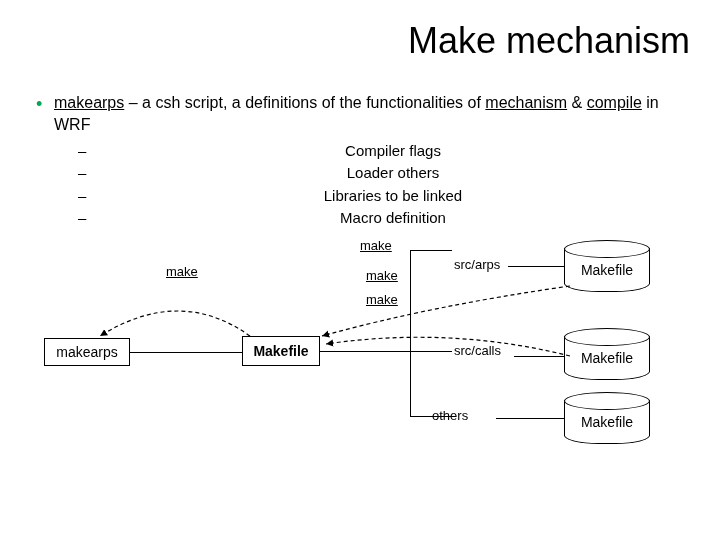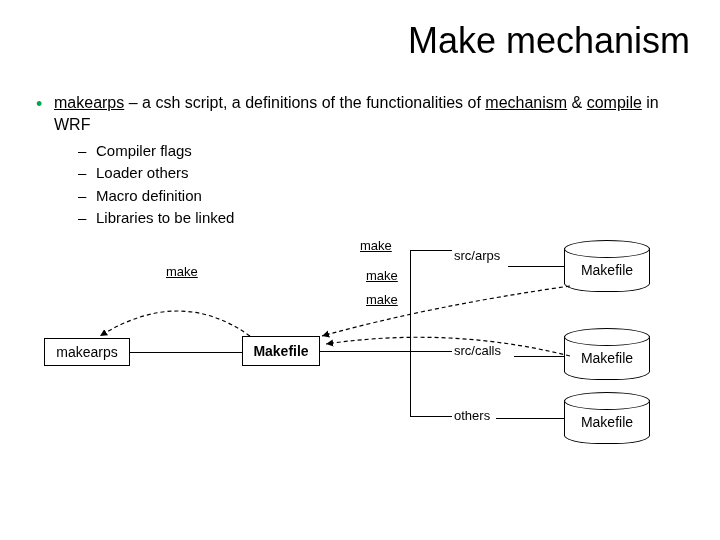--- a/index.html
+++ b/index.html
@@ -17,21 +17,21 @@
     font-size: 36px;
     font-weight: normal;
     margin-bottom: 30px;
   }
   .bullets { list-style: none; font-size: 16px; line-height: 1.35; }
   .bullets > li { position: relative; padding-left: 24px; margin-bottom: 8px; }
   .bullets > li::before {
     content: "•"; position: absolute; left: 6px; top: 0; color: #00a84f;
     font-size: 18px;
   }
-  .sub { list-style: none; margin-top: 6px; margin-left: 22px; }
+  .sub { list-style: none; margin-top: 6px; margin-left: 22px; text-align: center; }
   .sub > li { position: relative; padding-left: 20px; margin-bottom: 2px; font-size: 15px; }
   .sub > li::before {
     content: "–"; position: absolute; left: 2px; top: 0; color: #000;
   }
   .u { text-decoration: underline; }
   .red { color: #d40000; }
   .diagram {
     position: relative;
     width: 660px;
     height: 220px;
@@ -75,22 +75,22 @@
 <body>
 
 <h1 class="title">Make mechanism</h1>
 
 <ul class="bullets">
   <li>
     <span class="u">makearps</span><span> – a csh script, a definitions of the functionalities of </span><span class="u">mechanism</span><span> &amp; </span><span class="u">compile</span><span> in WRF</span>
     <ul class="sub">
       <li>Compiler flags</li>
       <li>Loader others</li>
+      <li>Libraries to be linked</li>
       <li>Macro definition</li>
-      <li>Libraries to be linked</li>
     </ul>
   </li>
 </ul>
 
 <div class="diagram">
 
   <div class="box" style="left:14px; top:102px; width:86px; height:28px;">makearps</div>
 
   <div class="hline" style="left:100px; top:116px; width:112px;"></div>
   <span class="lab u" style="left:136px; top:28px;">make</span>
@@ -98,35 +98,35 @@
   <div class="box" style="left:212px; top:100px; width:78px; height:30px; font-weight:bold;">Makefile</div>
 
   <div class="hline" style="left:290px; top:115px; width:90px;"></div>
   <div class="vline" style="left:380px; top:14px; height:166px;"></div>
 
   <span class="lab u" style="left:330px; top:2px;">make</span>
   <span class="lab u" style="left:336px; top:32px;">make</span>
   <span class="lab u" style="left:336px; top:56px;">make</span>
 
   <div class="hline" style="left:380px; top:14px; width:42px;"></div>
-  <span class="lab" style="left:424px; top:12px;">src/arps</span>
+  <span class="lab" style="left:424px; top:21px;">src/arps</span>
   <div class="hline" style="left:478px; top:30px; width:56px;"></div>
   <div class="cyl" style="left:534px; top:12px;">
       <span style="position:relative; z-index:1;">Makefile</span>
     </div>
 
   <div class="hline" style="left:380px; top:115px; width:42px;"></div>
   <span class="lab" style="left:424px; top:107px;">src/calls</span>
   <div class="hline" style="left:484px; top:120px; width:50px;"></div>
   <div class="cyl" style="left:534px; top:100px;">
       <span style="position:relative; z-index:1;">Makefile</span>
     </div>
 
   <div class="hline" style="left:380px; top:180px; width:42px;"></div>
-  <span class="lab" style="left:424px; top:172px;">others</span>
+  <span class="lab" style="left:402px; top:172px;">others</span>
   <div class="hline" style="left:466px; top:182px; width:68px;"></div>
   <div class="cyl" style="left:534px; top:164px;">
       <span style="position:relative; z-index:1;">Makefile</span>
     </div>
 
   <svg class="arrows">
     <defs>
       <marker id="ah" markerWidth="8" markerHeight="8" refX="6" refY="3" orient="auto">
         <path d="M0,0 L6,3 L0,6 Z" fill="#000"></path>
       </marker>

